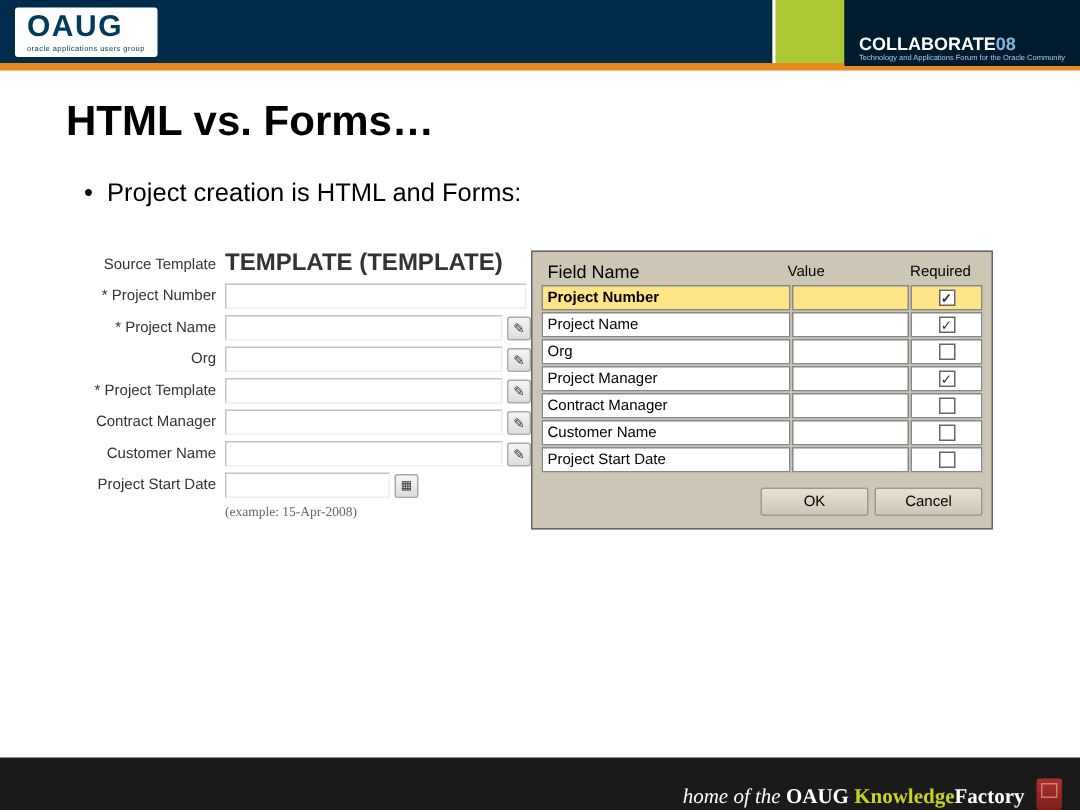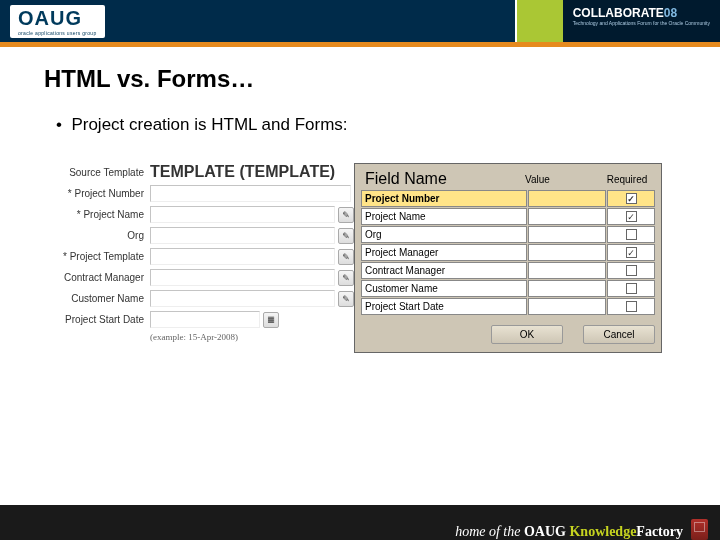--- a/index.html
+++ b/index.html
@@ -4,53 +4,53 @@
 <style>
   * { box-sizing: border-box; margin: 0; padding: 0; }
   body { width: 720px; height: 540px; font-family: Arial, sans-serif; background: #fff; overflow: hidden; position: relative; }
   
   .header { height: 42px; background: #002b4a; display: flex; align-items: center; justify-content: space-between; }
   .logo-box { background: #fff; margin: 6px 10px; padding: 2px 8px; border-radius: 2px; }
   .logo-text { color: #003a5c; font-weight: 900; font-size: 20px; letter-spacing: 1px; }
   .logo-sub { color: #003a5c; font-size: 5px; letter-spacing: 0.3px; }
   .header-right { display: flex; align-items: stretch; height: 100%; }
   .green-block { width: 48px; background: #aac734; border-left: 2px solid #fff; }
-  .collab-block { background: #001a2e; color: #fff; padding: 6px 10px; font-size: 12px; font-weight: bold; }
+  .collab-block { background: #001a2e; color: #fff; padding: 22px 10px; font-size: 12px; font-weight: bold; }
   .collab-year { color: #7fb8e0; }
   .collab-sub { font-size: 5px; font-weight: normal; color: #aac9e0; }
   .orange-bar { height: 5px; background: #e68a1e; }
   
   .content { padding: 18px 44px; }
-  .title { font-size: 24px; font-weight: 900; font-family: Arial Black, Arial, sans-serif; margin-bottom: 22px; }
+  .title { font-size: 28px; font-weight: 900; font-family: Arial Black, Arial, sans-serif; margin-bottom: 22px; }
   .bullet { font-size: 17px; margin-left: 12px; margin-bottom: 28px; }
   
   .forms-wrap { display: flex; gap: 0; position: relative; }
   
   .html-form { width: 310px; font-size: 10px; color: #333; }
   .html-row { display: flex; align-items: center; margin-bottom: 4px; }
   .html-label { width: 106px; text-align: right; padding-right: 6px; font-size: 10px; }
   .html-val { font-weight: bold; font-size: 16px; }
   .html-input { height: 17px; border-top: 1px solid #c4c4c4; border-left: 1px solid #c4c4c4; border-right: 1px solid #eee; border-bottom: 1px solid #eee; background: #fff; flex: 1; margin-right: 3px; }
   .pen-icon { width: 16px; height: 16px; background: linear-gradient(#f5f5f5,#ddd); border: 1px solid #aaa; border-radius: 2px; display: flex; align-items: center; justify-content: center; font-size: 9px; }
   .cal-icon { width: 16px; height: 16px; background: linear-gradient(#f5f5f5,#ddd); border: 1px solid #aaa; border-radius: 2px; display: flex; align-items: center; justify-content: center; font-size: 8px; }
   .example { font-size: 9px; color: #666; margin-left: 106px; font-family: Liberation Serif, serif; }
   
   .oracle-form { width: 308px; background: #cec6b5; border: 1px solid #666; font-size: 10px; padding: 6px 6px 8px; }
   .oracle-header-row { display: flex; align-items: center; margin-bottom: 2px; padding: 0 4px; }
-  .oh-field { flex: 1.6; font-size: 16px; }
+  .oh-field { flex: 1.6; font-size: 12px; }
   .oh-val { width: 78px; font-size: 10px; }
   .oh-req { width: 48px; font-size: 10px; text-align: center; }
   .oracle-row { display: flex; align-items: center; margin-bottom: 1px; }
   .oracle-cell { background: #fff; border: 1px solid #888; height: 17px; padding: 1px 3px; font-size: 10px; display: flex; align-items: center; }
   .oc-field { flex: 1.6; }
   .oc-val { width: 78px; margin-left: 1px; }
   .oc-req { width: 48px; margin-left: 1px; justify-content: center; }
   .sel-row .oracle-cell { background: #ffe488; font-weight: bold; }
   .chk { width: 11px; height: 11px; border: 1px solid #666; background: #fff; display: inline-flex; align-items: center; justify-content: center; font-size: 9px; color: #333; }
-  .oracle-btns { display: flex; justify-content: flex-end; gap: 20px; margin-top: 10px; }
+  .oracle-btns { display: flex; justify-content: flex-end; gap: 4px; margin-top: 10px; }
   .obtn { background: linear-gradient(#e8e2d2,#cec6b5); border: 1px solid #999; border-radius: 2px; padding: 3px 0; font-size: 10px; width: 72px; text-align: center; }
   
   .footer { position: absolute; bottom: 0; left: 0; right: 0; height: 35px; background: #1a1a1a; display: flex; align-items: flex-end; justify-content: flex-end; padding-right: 12px; }
   .footer-text { color: #fff; font-style: italic; font-size: 14px; font-family: Georgia, serif; }
   .footer-text .bold { font-weight: bold; font-style: normal; }
   .kf-lime { color: #c6d420; }
   .footer-icon { width: 17px; height: 21px; background: linear-gradient(#b0302a,#7a1f1a); margin-left: 8px; border-radius: 2px; position: relative; }
   .footer-icon::before { content: ""; position: absolute; top: 3px; left: 3px; right: 3px; height: 8px; border: 1px solid rgba(255,255,255,0.4); }
 </style>
 </head>

